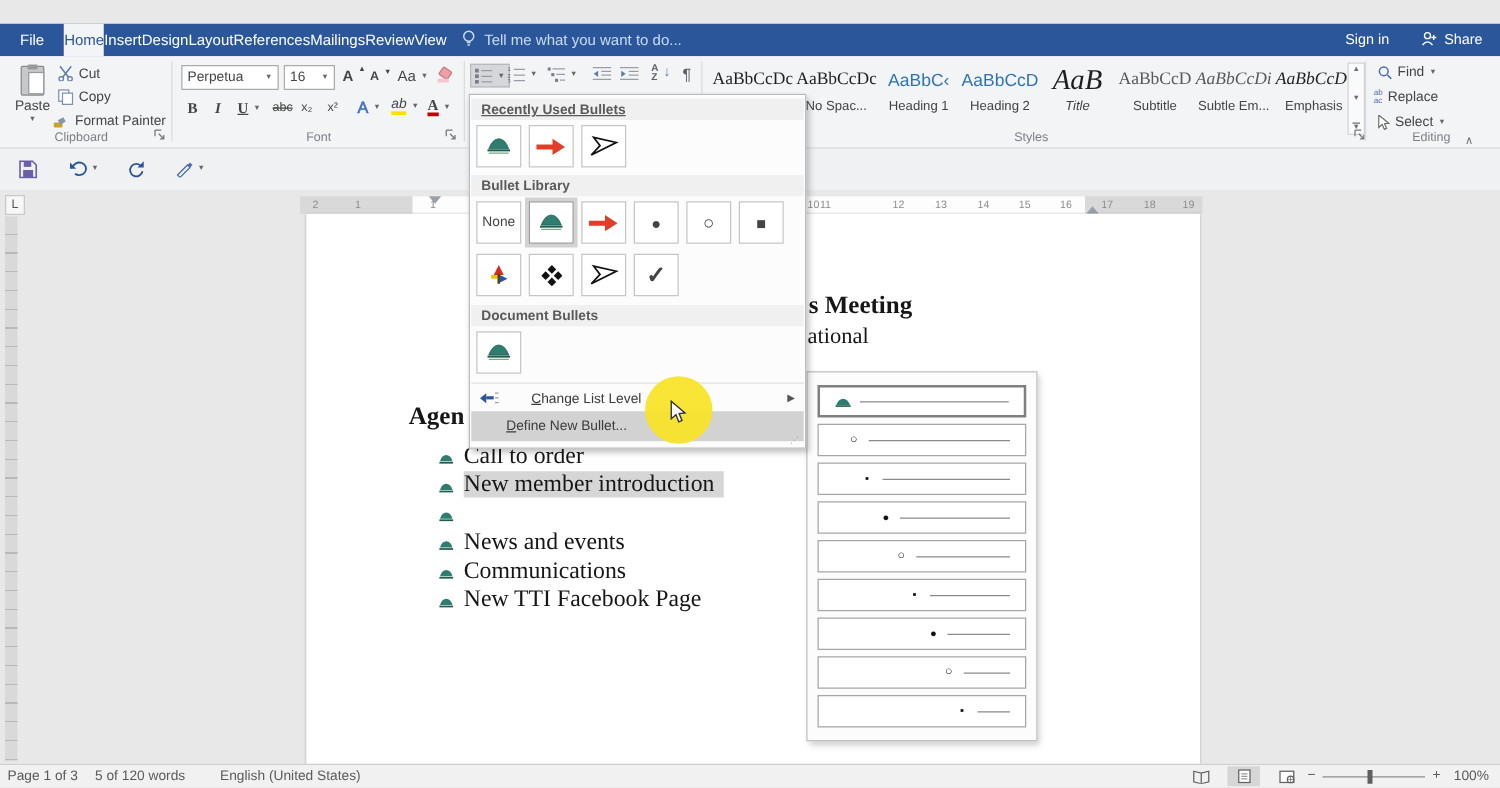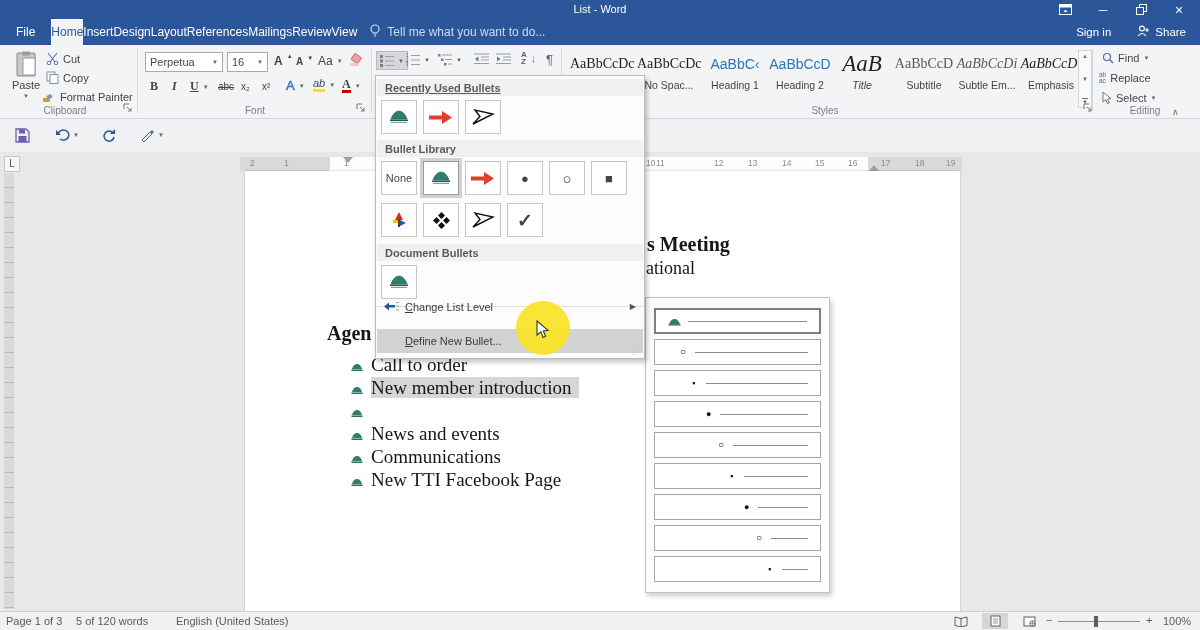--- a/index.html
+++ b/index.html
@@ -83,40 +83,20 @@
   .statusbar { position:absolute; left:0; right:0; top:611px; height:19px; background:#f1f1f1; border-top:1px solid #cfcfcf; font-size:11px; color:#5a5a5a; }
   .sb-item { position:absolute; top:3px; }
   .sb-view { position:absolute; top:1px; width:26px; height:16px; display:flex; align-items:center; justify-content:center; }
   .sb-view.sel { background:#d6d6d6; }
 </style>
 </head>
 <body>
 
 <div class="app">
 
-  <div class="titlebar">
-    <div class="title">List - Word</div>
-    <div class="win-controls">
-      <div class="win-btn">
-        <svg width="13" height="11" viewBox="0 0 13 11">
-            <rect x="0.5" y="0.5" width="12" height="10" fill="none" stroke="#fff"></rect>
-            <rect x="0.5" y="0.5" width="12" height="3" fill="#fff"></rect>
-            <path d="M6.5 8 L4.5 5.5 h4 Z" fill="#fff" transform="rotate(180 6.5 6.7)"></path>
-          </svg>
-      </div>
-      <div class="win-btn">─</div>
-      <div class="win-btn">
-        <svg width="11" height="11" viewBox="0 0 11 11">
-            <rect x="3.5" y="0.5" width="7" height="7" fill="none" stroke="#fff"></rect>
-            <rect x="0.5" y="3.5" width="7" height="7" fill="#2b579a" stroke="#fff"></rect>
-          </svg>
-      </div>
-      <div class="win-btn" style="font-size:14px;">×</div>
-    </div>
-  </div>
 
   <div class="tabrow">
     <div class="tab" style="padding:0 16px;">File</div>
     <div class="tab active">Home</div>
     <div class="tab">Insert</div>
     <div class="tab">Design</div>
     <div class="tab">Layout</div>
     <div class="tab">References</div>
     <div class="tab">Mailings</div>
     <div class="tab">Review</div>
@@ -530,21 +510,21 @@
     <div class="mhead" style="top:168px;">Document Bullets</div>
     <div class="bbox" style="left:5px; top:189px;">
       <svg width="22" height="16" viewBox="0 0 22 16">
           <path d="M3 10 Q6 2 11 2 Q16 2 19 10 Z" fill="#2e7d6e" stroke="#1f5c50" stroke-width="0.6"></path>
           <rect x="2" y="10.5" width="18" height="1.6" fill="#1f5c50"></rect>
           <rect x="3" y="13" width="16" height="1" fill="#6fae86"></rect>
         </svg>
     </div>
 
     <div class="msep" style="top:230px;"></div>
-    <div class="menu-item" style="top:220px;">
+    <div class="menu-item" style="top:232px;padding-left:20px;">
       <svg class="abs" style="left:7px;" width="15" height="11" viewBox="0 0 15 11">
           <polygon points="0,5.5 5,1.5 5,9.5" fill="#2b579a"></polygon>
           <rect x="5" y="4" width="6" height="2.5" fill="#2b579a"></rect>
           <path d="M12 1.5 h3 M12 5.2 h3 M12 9 h3" stroke="#9a9da2"></path>
         </svg>
       <span class="mi-label">Change List Level</span>
       <span class="abs" style="right:7px; font-size:8px; color:#555;">▶</span>
     </div>
     <div class="menu-item hot" style="top:253px; height:24px;">
       <span class="mi-label">Define New Bullet...</span>

